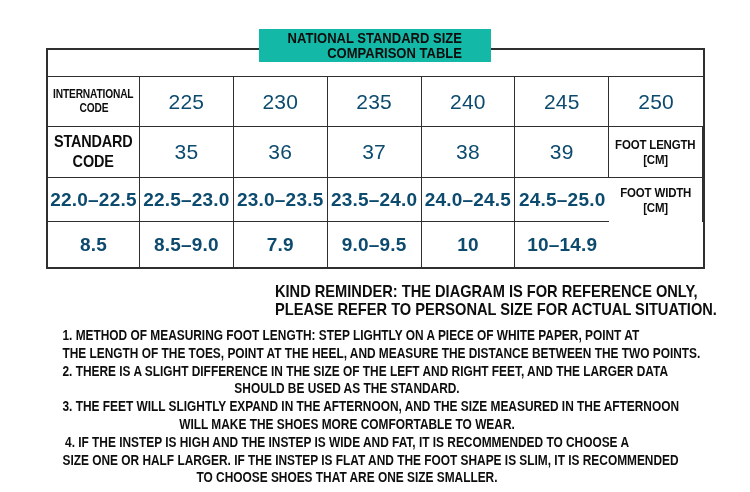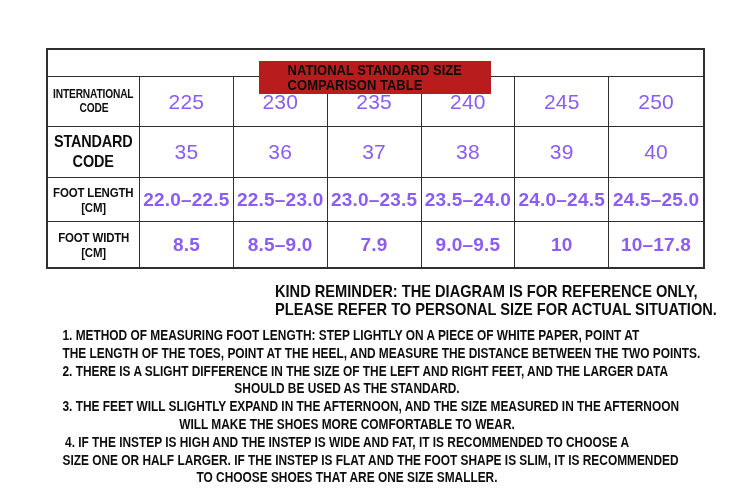--- a/index.html
+++ b/index.html
@@ -16,28 +16,27 @@
   .title-block {
     position: absolute;
     top: 29px;
     left: 0;
     right: 0;
     display: flex;
     justify-content: center;
     z-index: 2;
   }
   .title-inner {
-    background: #b91c1c;
+    background: #14b8a6;
     padding: 2px 12px;
-    text-align: left;
+    text-align: right;
     color: #0d0d0d;
     font-weight: bold;
     font-size: 15.5px;
     line-height: 14.5px;
-    margin-top: 32px;
   }
   .squeeze {
     display: block;
     transform: scaleX(0.84);
     transform-origin: 50% 50%;
     white-space: nowrap;
   }
 
   
   .size-table {
@@ -70,21 +69,21 @@
   .cell.last-col { border-right: none; }
   .cell.last-row { border-bottom: none; }
 
   .label-cell { color: #0d0d0d; font-weight: bold; }
   .label-cell .squeeze { transform: scaleX(0.85); letter-spacing: -0.2px; }
   .lbl-intl { font-size: 12px;   line-height: 13.5px; }
   .lbl-std  { font-size: 17px;   line-height: 20px; text-align: center;   }
   .lbl-foot { font-size: 13.5px; line-height: 15px;   }
 
   .num {
-    color: #8b5cf6;
+    color: #0c4a6e;
     white-space: nowrap;
     letter-spacing: 0.2px;
   }
   .num-big   { font-size: 21px; }
   .num-range { font-size: 19px; font-weight: bold; }
 
   
   .reminder {
     position: absolute;
     top: 283px;
@@ -160,23 +159,20 @@
       </div>
     <div class="cell">
         <span class="num num-big">37</span>
       </div>
     <div class="cell">
         <span class="num num-big">38</span>
       </div>
     <div class="cell">
         <span class="num num-big">39</span>
       </div>
-    <div class="cell last-col">
-        <span class="num num-big">40</span>
-      </div>
 
     <div class="cell label-cell lbl-foot">
       <span class="squeeze">FOOT LENGTH</span>
       <span class="squeeze">[CM]</span>
     </div>
     <div class="cell">
         <span class="num num-range">22.0–22.5</span>
       </div>
     <div class="cell">
         <span class="num num-range">22.5–23.0</span>
@@ -207,21 +203,21 @@
     <div class="cell last-row">
         <span class="num num-range">7.9</span>
       </div>
     <div class="cell last-row">
         <span class="num num-range">9.0–9.5</span>
       </div>
     <div class="cell last-row">
         <span class="num num-range">10</span>
       </div>
     <div class="cell last-col last-row">
-        <span class="num num-range">10–17.8</span>
+        <span class="num num-range">10–14.9</span>
       </div>
   </div>
 
   <div class="reminder">
     <span class="squeeze">KIND REMINDER: THE DIAGRAM IS FOR REFERENCE ONLY,</span>
     <span class="squeeze">PLEASE REFER TO PERSONAL SIZE FOR ACTUAL SITUATION.</span>
   </div>
 
   <div class="notes">
     <span class="squeeze">1. METHOD OF MEASURING FOOT LENGTH: STEP LIGHTLY ON A PIECE OF WHITE PAPER, POINT AT</span>

